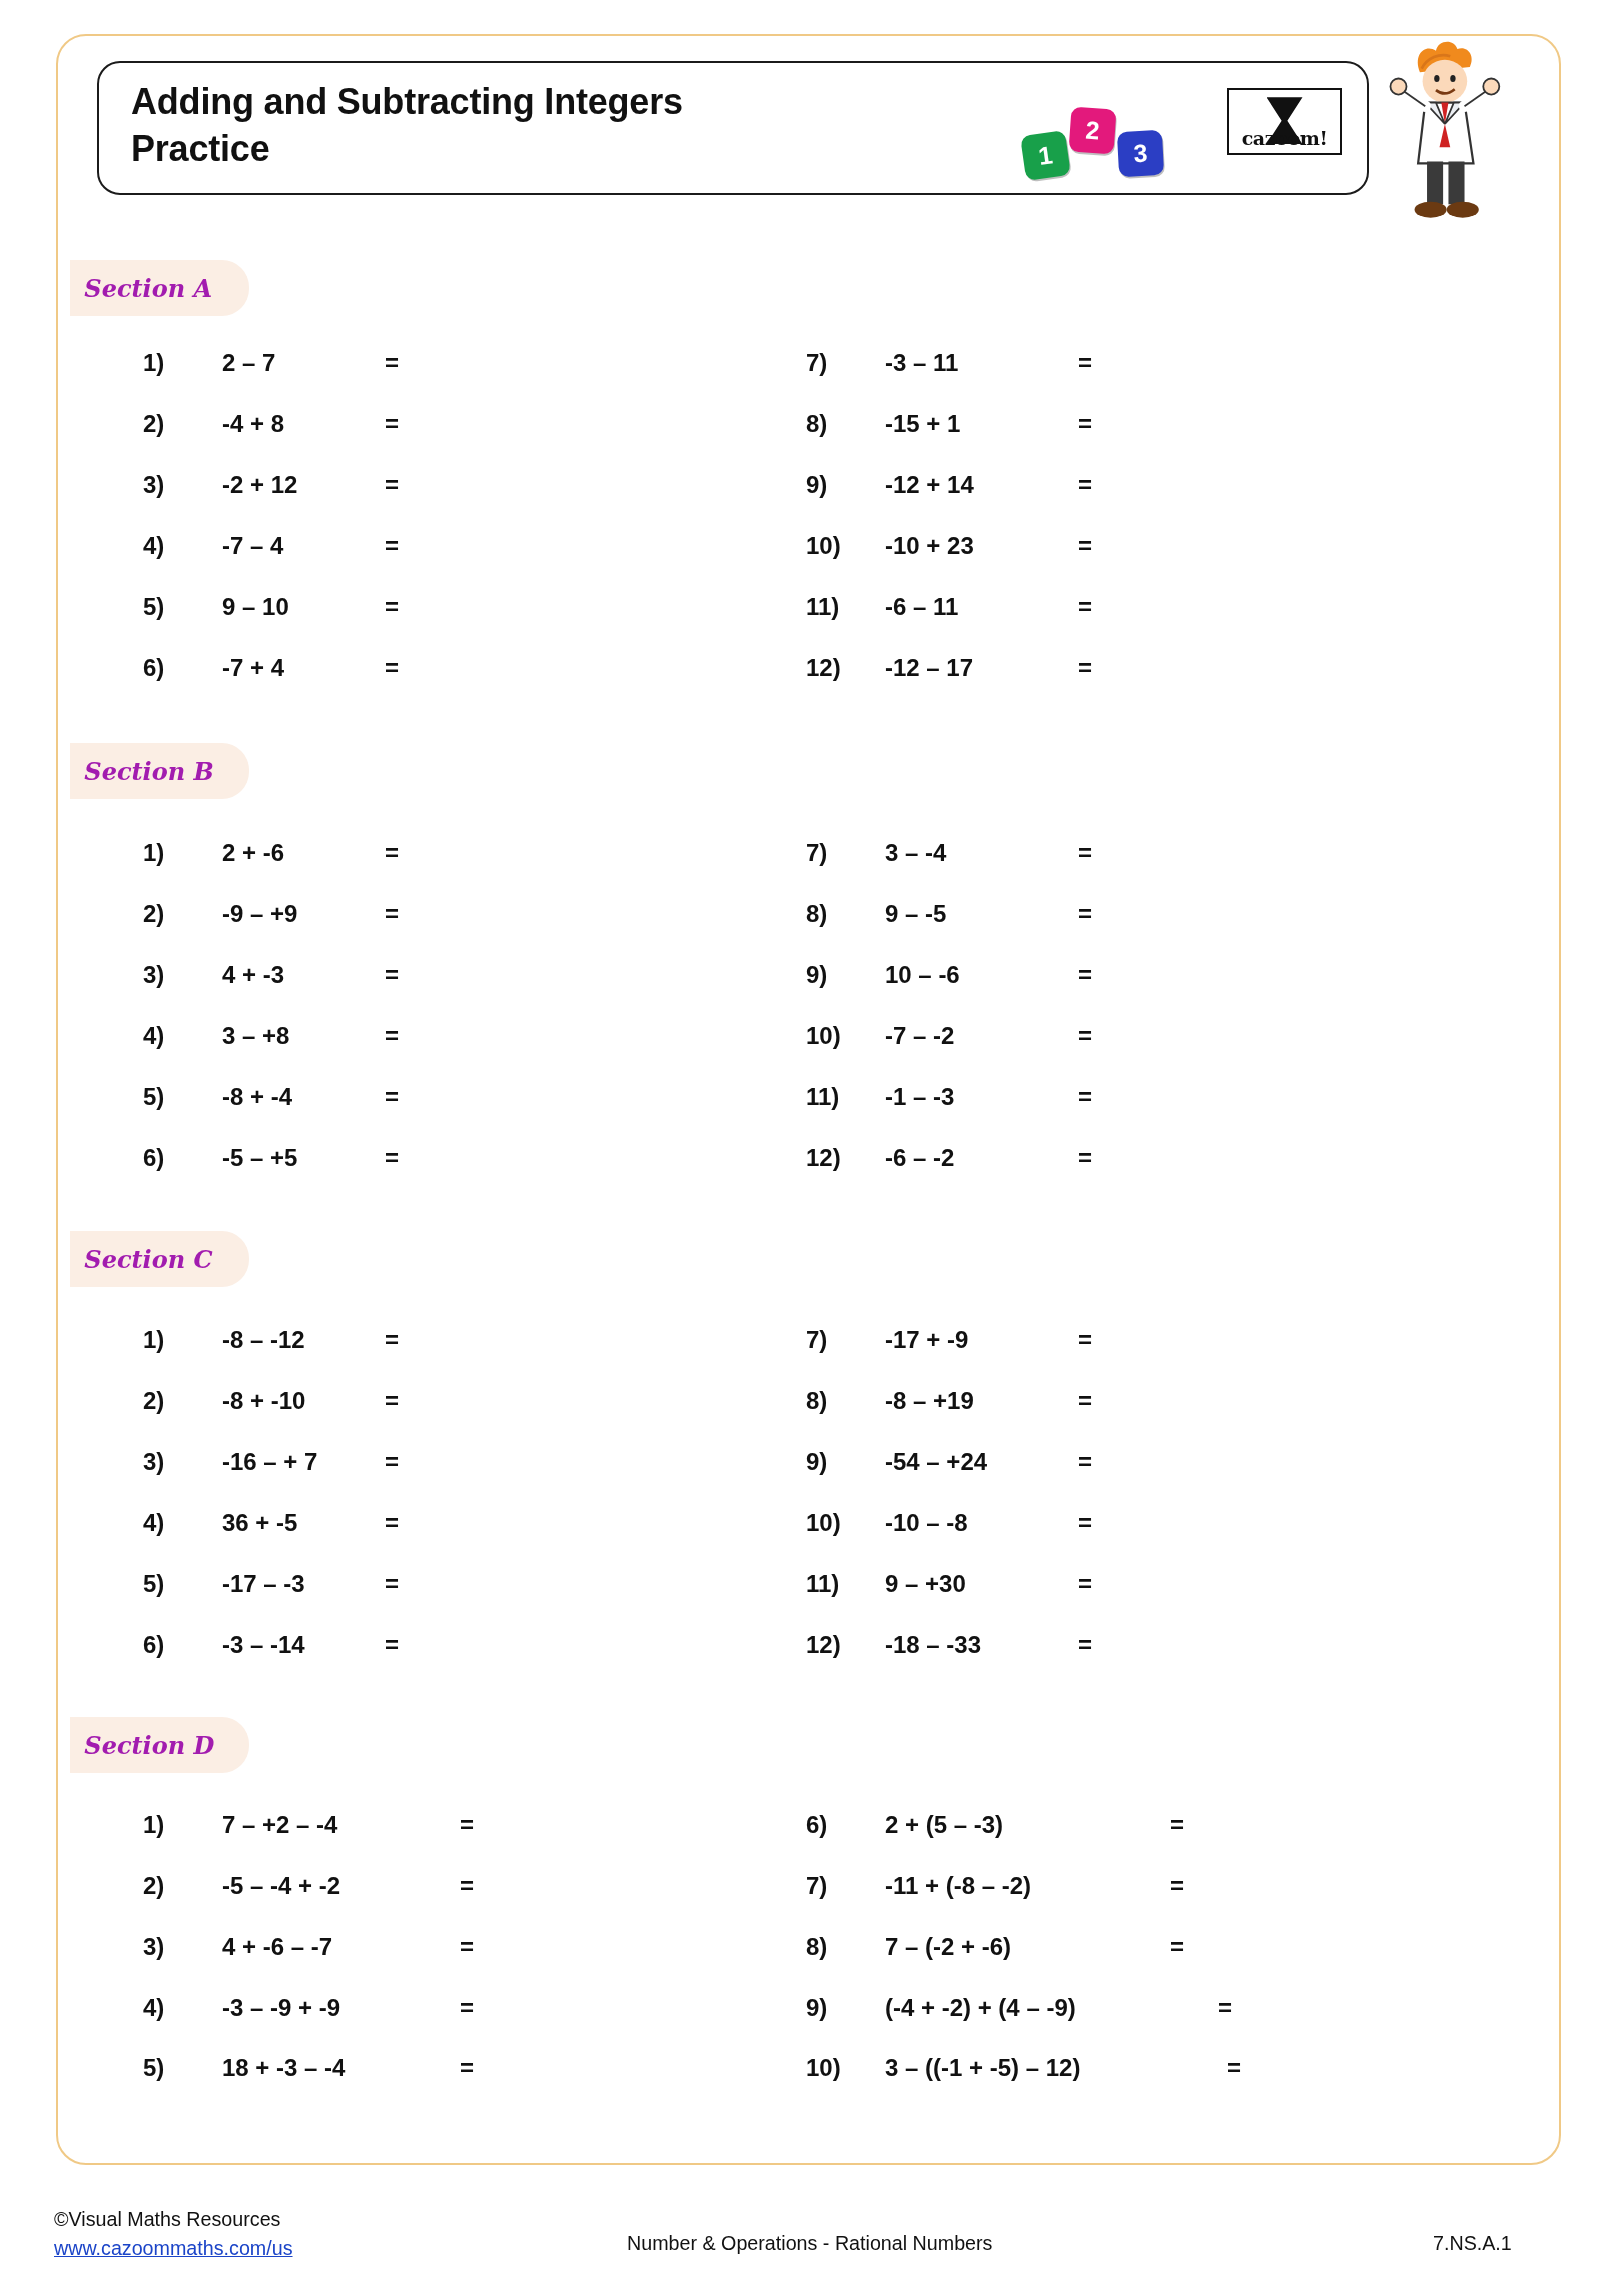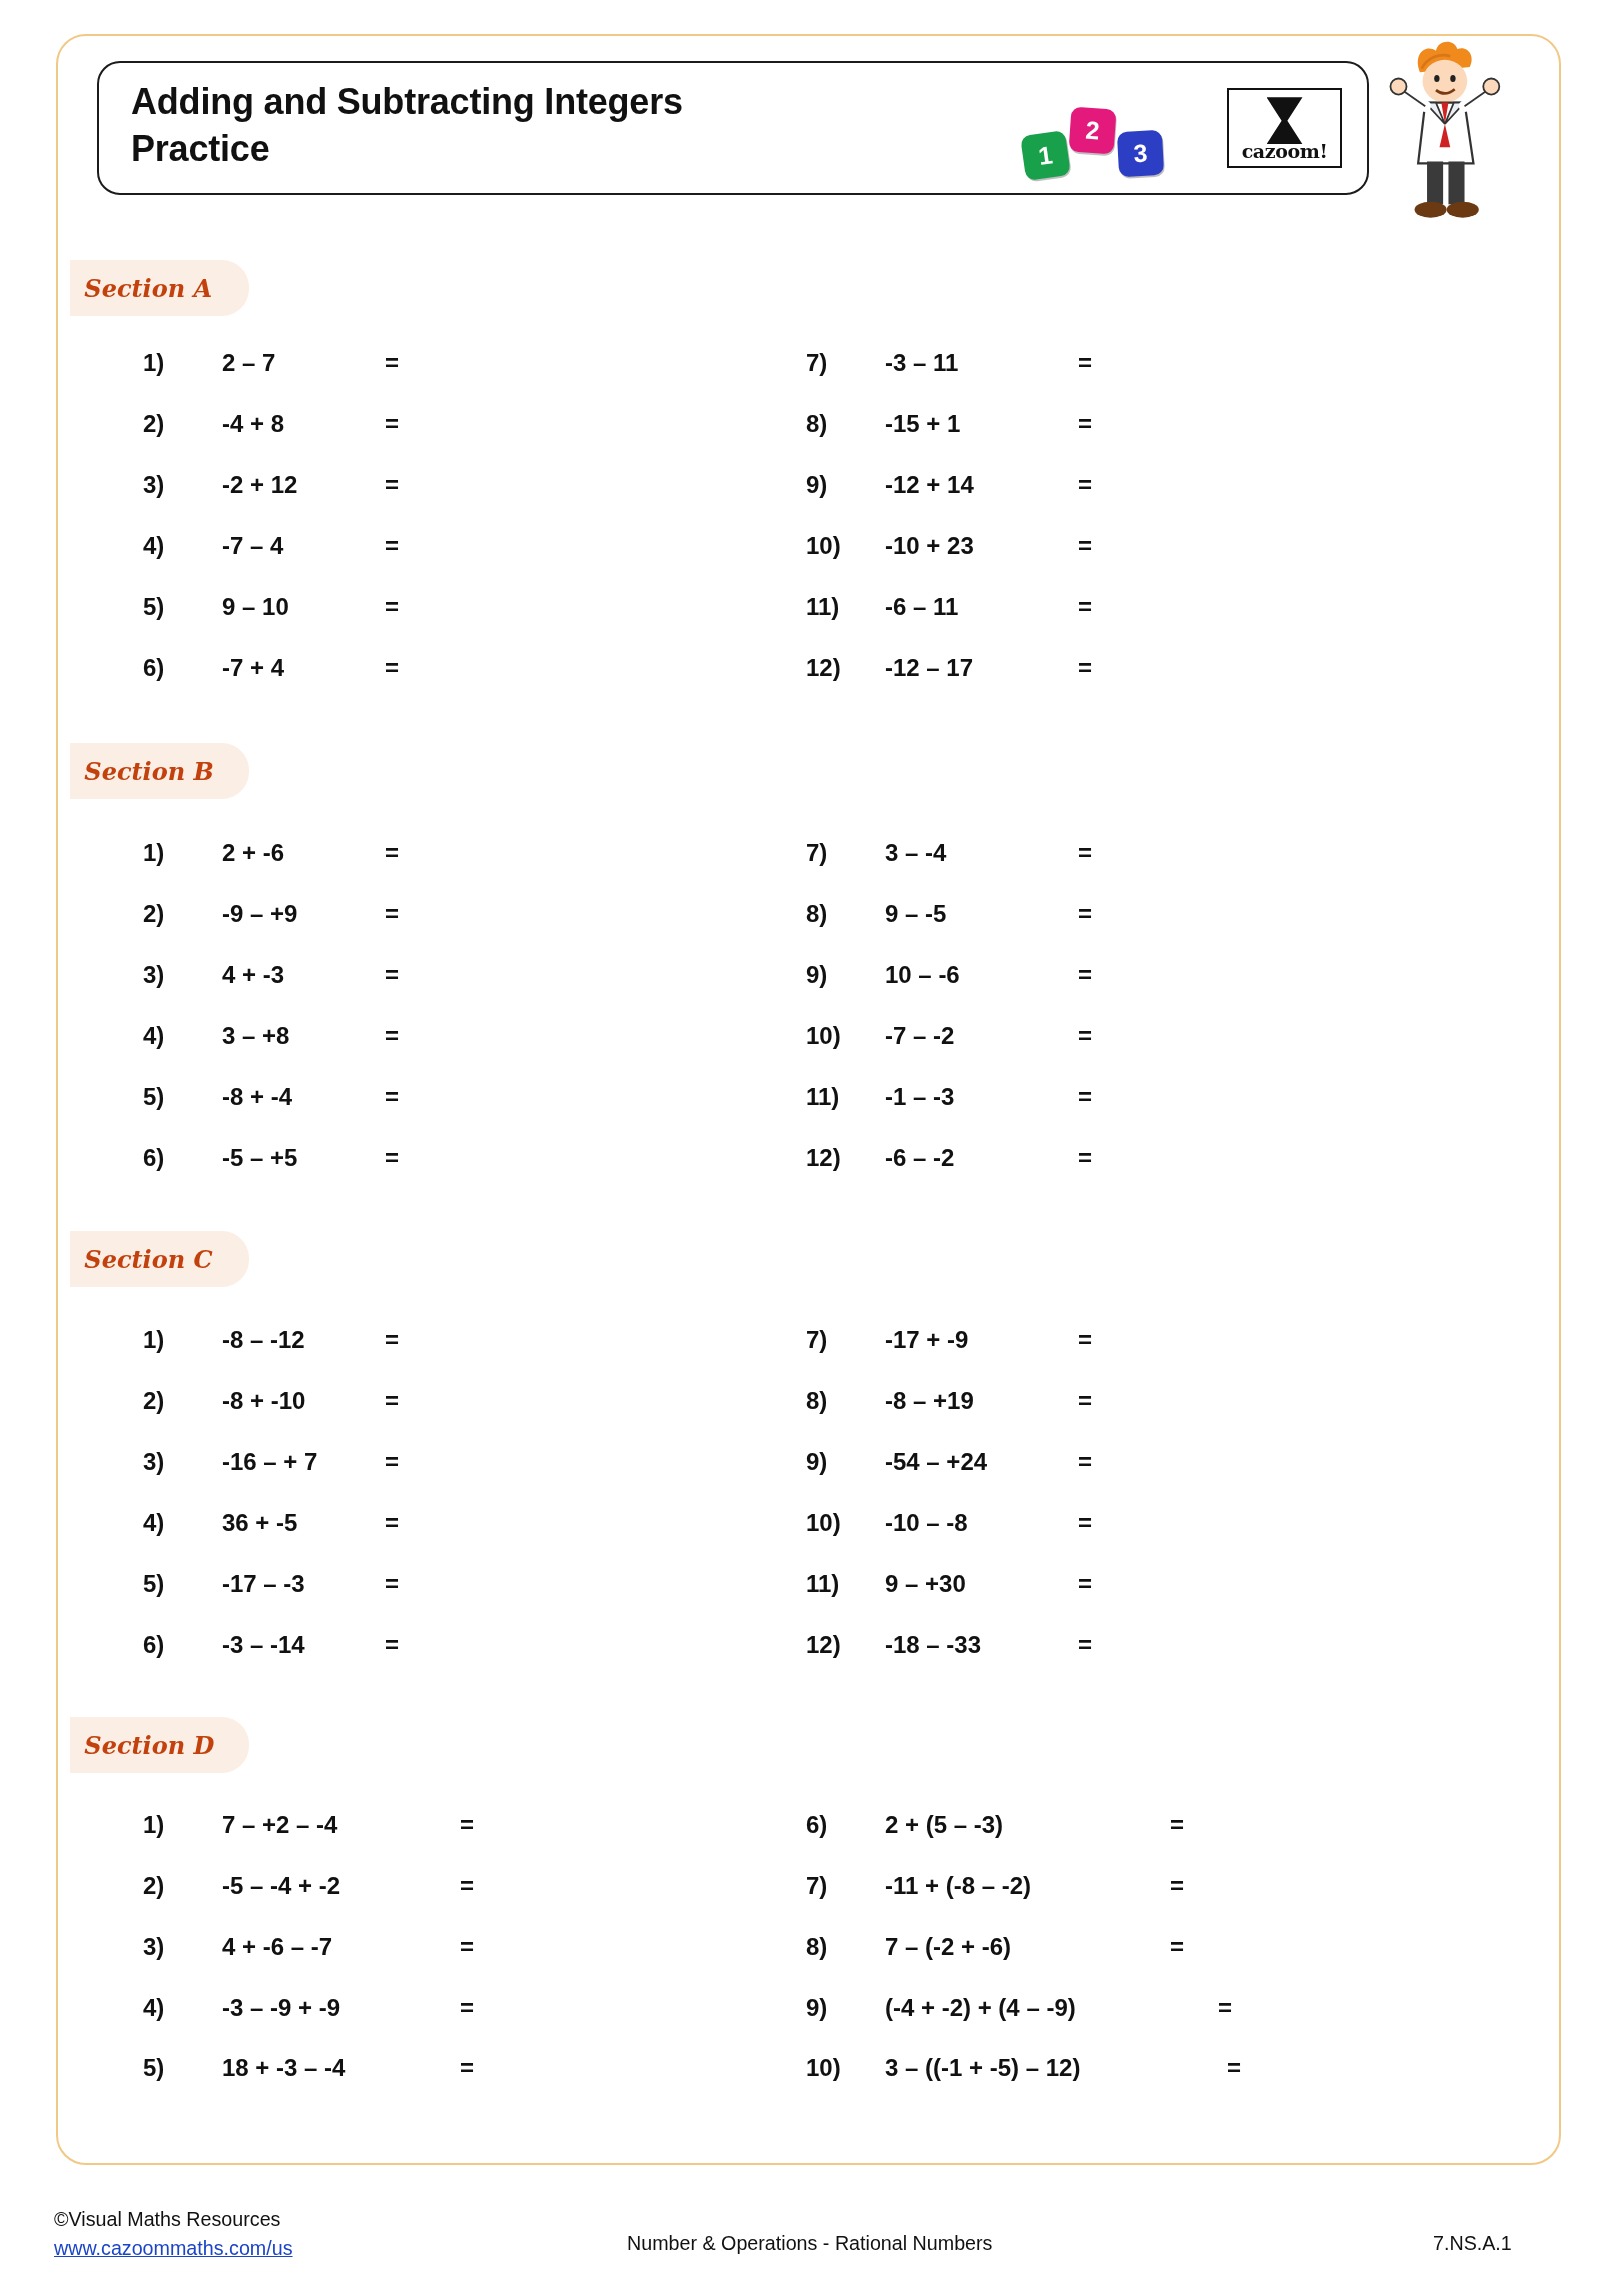--- a/index.html
+++ b/index.html
@@ -75,21 +75,21 @@
   .nb1 { left: 0px;  top: 27px; background: #18a04a; transform: rotate(-8deg); }
   .nb2 { left: 47px; top: 1.8px;  background: #e3197c; transform: rotate(4deg); }
   .nb3 { left: 95px;top: 25px; background: #2b3ec4; transform: rotate(-3deg); }
 
   
   .logo-box {
     position: absolute;
     left: 1227px;
     top: 88px;
     width: 115px;
-    height: 80px;
+    height: 67px;
     border: 2.7px solid #111111;
     background: #ffffff;
     box-sizing: border-box;
   }
   .logo-glyph {
     position: absolute;
     left: 50%;
     top: 7.2px;
     transform: translateX(-50%);
     width: 36px;
@@ -123,21 +123,21 @@
     width: 179px;
   }
   .section-tab span {
     position: absolute;
     left: 14.3px;
     top: 14.3px;
     font-family: "DejaVu Serif", serif;
     font-style: italic;
     font-weight: bold;
     font-size: 24px;
-    color: #c2410c;
+    color: #a21caf;
   }
 
   .q-row {
     position: absolute;
     height: 36px;
     font-size: 24px;
     color: #111111;
     font-weight: bold;
   }
   .q-num {

